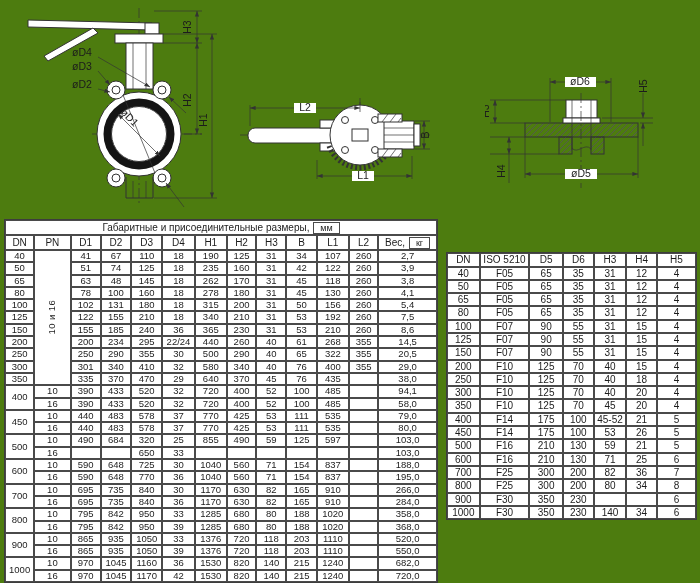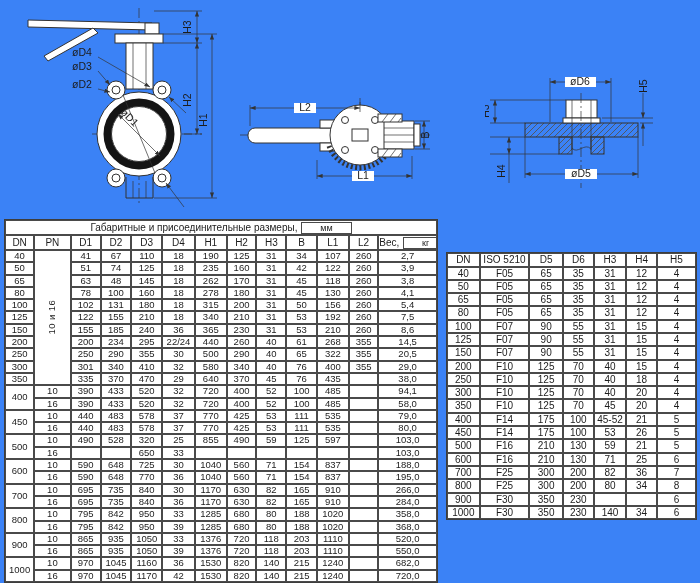--- a/index.html
+++ b/index.html
@@ -1,26 +1,26 @@
 <!DOCTYPE html>
 <html><head>
 <meta charset="utf-8">
 <style>
   html,body{margin:0;padding:0;}
-  .page{position:relative;width:700px;height:583px;background:#3b82f6;font-family:"Liberation Sans",sans-serif;overflow:hidden;}
+  .page{position:relative;width:700px;height:583px;background:#4d7c0f;font-family:"Liberation Sans",sans-serif;overflow:hidden;}
   .drawing{position:absolute;}
   table{border-collapse:separate;border-spacing:0;table-layout:fixed;background:#fff;border:1px solid #3d3d3d;}
   th,td{border:1px solid #4a4a4a;text-align:center;vertical-align:middle;padding:0;color:#1c1c1c;overflow:hidden;white-space:nowrap;}
   .main{position:absolute;left:4px;top:219px;width:434px;}
   .main th{font-size:10px;line-height:13px;font-weight:normal;}
   .main td{font-size:9.5px;line-height:10.3px;height:10.3px;}
   .iso{position:absolute;left:446px;top:252px;width:251px;}
   .iso th{font-size:10px;line-height:11.5px;font-weight:normal;white-space:normal;}
   .iso td{font-size:10px;line-height:11.3px;height:11.3px;}
-  .unit{display:inline-block;border:1px solid #4a4a4a;padding:0 18px;font-size:9px;line-height:10px;margin-left:1px;}
+  .unit{display:inline-block;border:1px solid #4a4a4a;padding:0 6px;font-size:9px;line-height:10px;margin-left:1px;}
   td.rot span{display:inline-block;transform:rotate(-90deg);white-space:nowrap;font-size:9.5px;letter-spacing:.4px;}
   .lbl{fill:#1c1c1c;font-size:10.5px;font-family:"Liberation Sans",sans-serif;text-anchor:middle;stroke:none;}
   .cl{stroke-dasharray:10 3 2 3;stroke-width:.7;}
   .thin{stroke-width:.7;}
 </style>
 </head>
 <body>
 
 <div class="page">
 
@@ -420,21 +420,21 @@
           <td>53</td>
           <td>111</td>
           <td>535</td>
           <td></td>
           <td>80,0</td>
         </tr>
         <tr>
           <td rowspan="2">500</td>
           <td>10</td>
           <td>490</td>
-          <td>528</td>
+          <td>684</td>
           <td>320</td>
           <td>25</td>
           <td>855</td>
           <td>490</td>
           <td>59</td>
           <td>125</td>
           <td>597</td>
           <td></td>
           <td>103,0</td>
         </tr>

